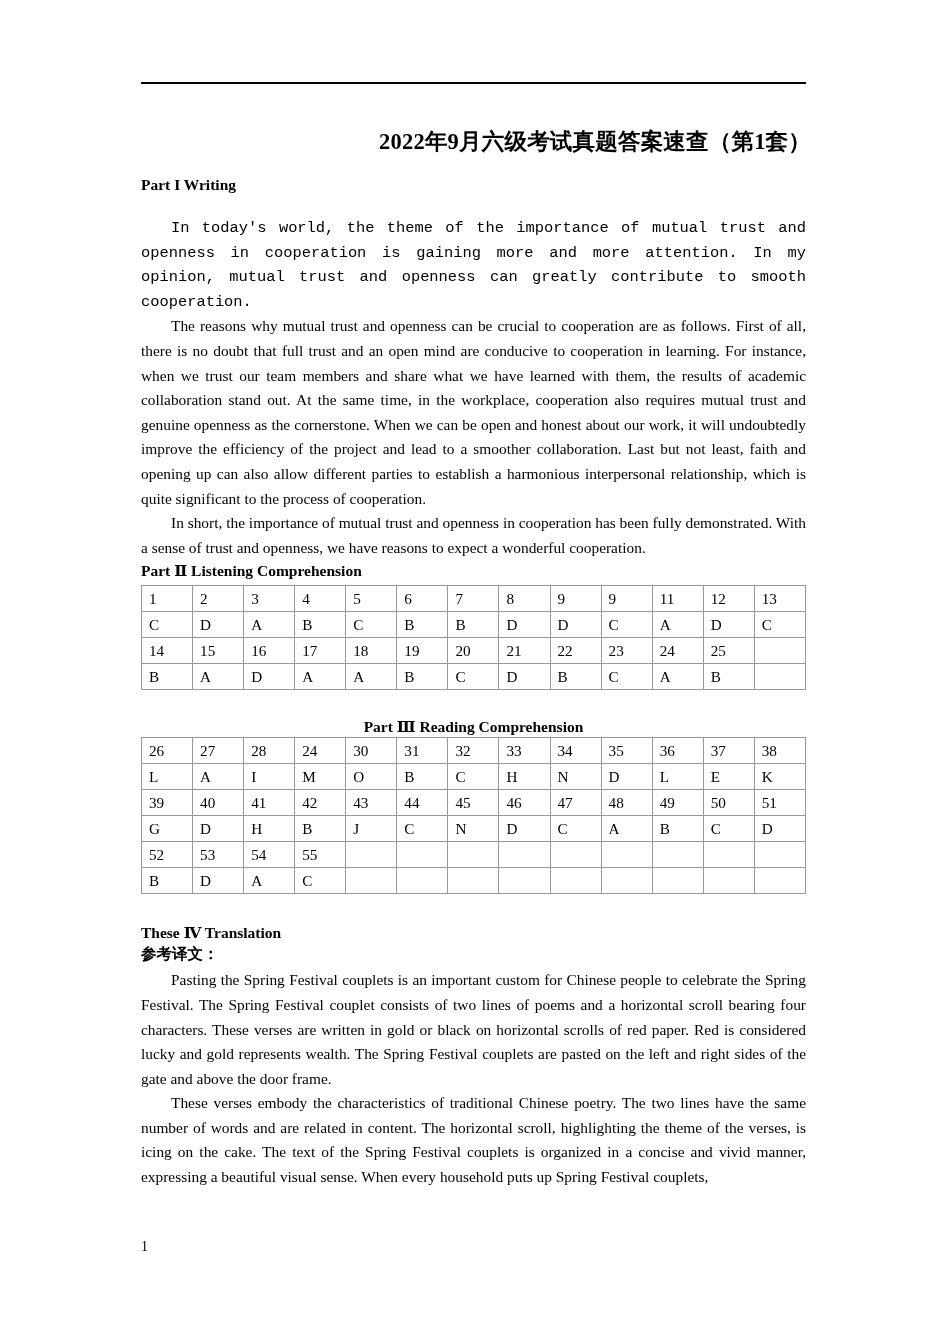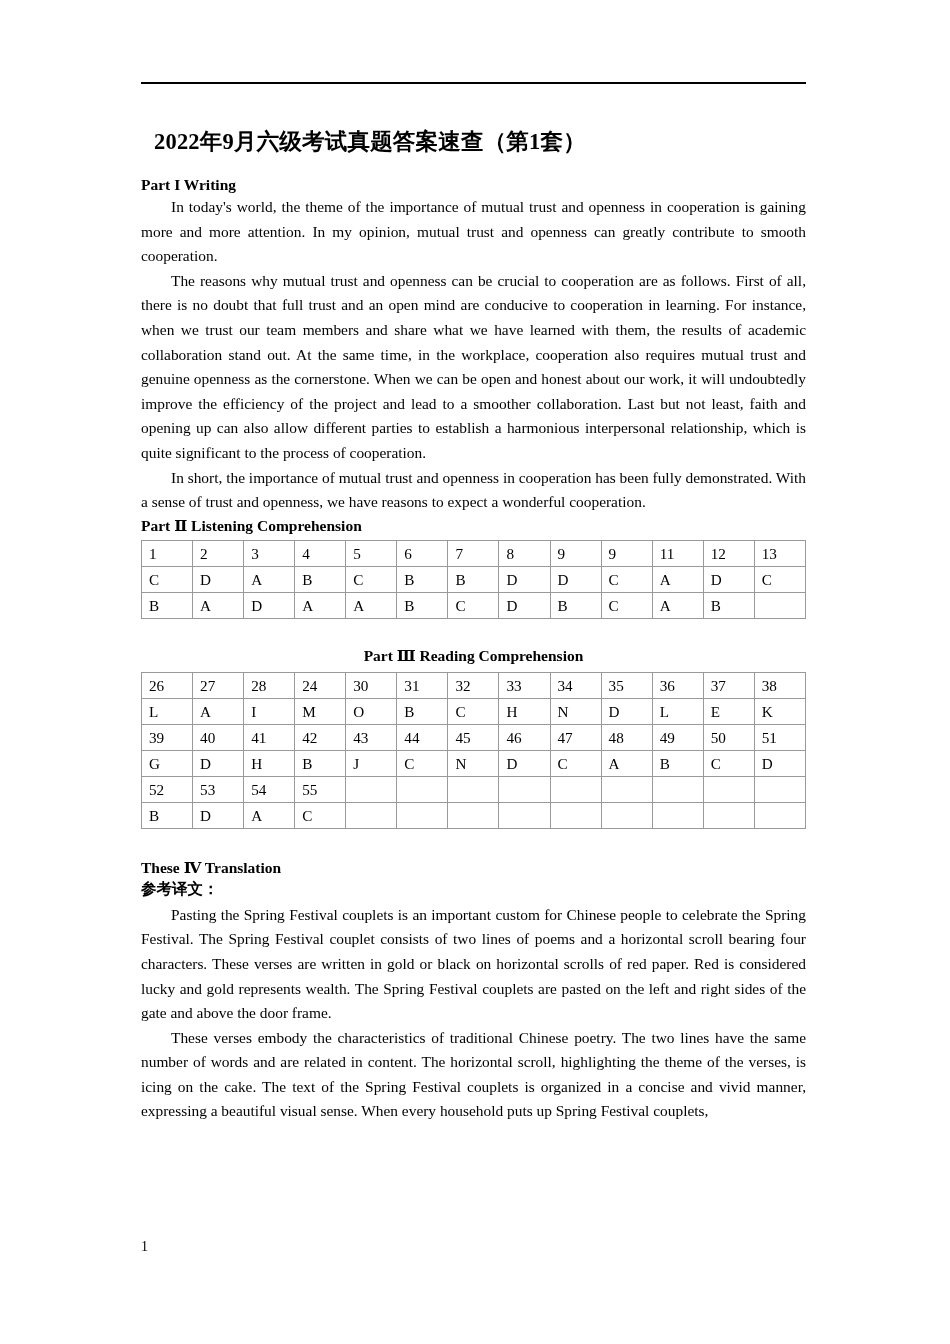--- a/index.html
+++ b/index.html
@@ -30,24 +30,24 @@
     position: absolute;
     left: 141px;
     top: 82px;
     width: 665px;
     height: 0;
     border-top: 2.2px solid #000;
   }
   
   .doc-title {
     position: absolute;
-    left: 154px;
+    left: 146px;
     top: 126px;
     width: 665px;
-    text-align: left;
+    text-align: right;
     font-size: 22.5px;
     font-weight: bold;
     letter-spacing: 0.2px;
     white-space: nowrap;
   }
   
   .sec-head {
     font-size: 15.5px;
     font-weight: bold;
     line-height: 21px;
@@ -100,21 +100,21 @@
 <div class="page">
 
   <div class="header-rule"></div>
 
   <div class="doc-title">2022年9月六级考试真题答案速查（第1套）</div>
 
   <div class="content" style="top:174px;">
 
     <div class="sec-head">Part I Writing</div>
 
-    <p class="body-par" style="margin-top:0;">In today's world, the theme of the importance of mutual trust and openness in cooperation is gaining more and more attention. In my opinion, mutual trust and openness can greatly contribute to smooth cooperation.</p>
+    <p class="body-par" style="margin-top:21px;font-family:Liberation Mono, monospace;">In today's world, the theme of the importance of mutual trust and openness in cooperation is gaining more and more attention. In my opinion, mutual trust and openness can greatly contribute to smooth cooperation.</p>
     <p class="body-par">The reasons why mutual trust and openness can be crucial to cooperation are as follows. First of all, there is no doubt that full trust and an open mind are conducive to cooperation in learning. For instance, when we trust our team members and share what we have learned with them, the results of academic collaboration stand out. At the same time, in the workplace, cooperation also requires mutual trust and genuine openness as the cornerstone. When we can be open and honest about our work, it will undoubtedly improve the efficiency of the project and lead to a smoother collaboration. Last but not least, faith and opening up can also allow different parties to establish a harmonious interpersonal relationship, which is quite significant to the process of cooperation.</p>
     <p class="body-par">In short, the importance of mutual trust and openness in cooperation has been fully demonstrated. With a sense of trust and openness, we have reasons to expect a wonderful cooperation.</p>
 
     <div class="sec-head" style="">Part Ⅱ Listening Comprehension</div>
 
     <table class="ans" style="margin-top:4px;">
       <tbody>
         <tr>
           <td>1</td>
           <td>2</td>
@@ -139,40 +139,55 @@
           <td>B</td>
           <td>B</td>
           <td>D</td>
           <td>D</td>
           <td>C</td>
           <td>A</td>
           <td>D</td>
           <td>C</td>
         </tr>
         <tr>
+          <td>14</td>
+          <td>15</td>
+          <td>16</td>
+          <td>17</td>
+          <td>18</td>
+          <td>19</td>
+          <td>20</td>
+          <td>21</td>
+          <td>22</td>
+          <td>23</td>
+          <td>24</td>
+          <td>25</td>
+          <td></td>
+        </tr>
+        <tr>
           <td>B</td>
           <td>A</td>
           <td>D</td>
           <td>A</td>
           <td>A</td>
           <td>B</td>
           <td>C</td>
           <td>D</td>
           <td>B</td>
           <td>C</td>
           <td>A</td>
           <td>B</td>
           <td></td>
         </tr>
       </tbody>
     </table>
 
     <div class="sec-head" style="margin-top:26px;text-align:center;">Part Ⅲ Reading Comprehension</div>
 
-    <table class="ans" style="margin-top:6px;">
+    <table class="ans" style="margin-top:0;">
       <tbody>
         <tr>
           <td>26</td>
           <td>27</td>
           <td>28</td>
           <td>24</td>
           <td>30</td>
           <td>31</td>
           <td>32</td>
           <td>33</td>

